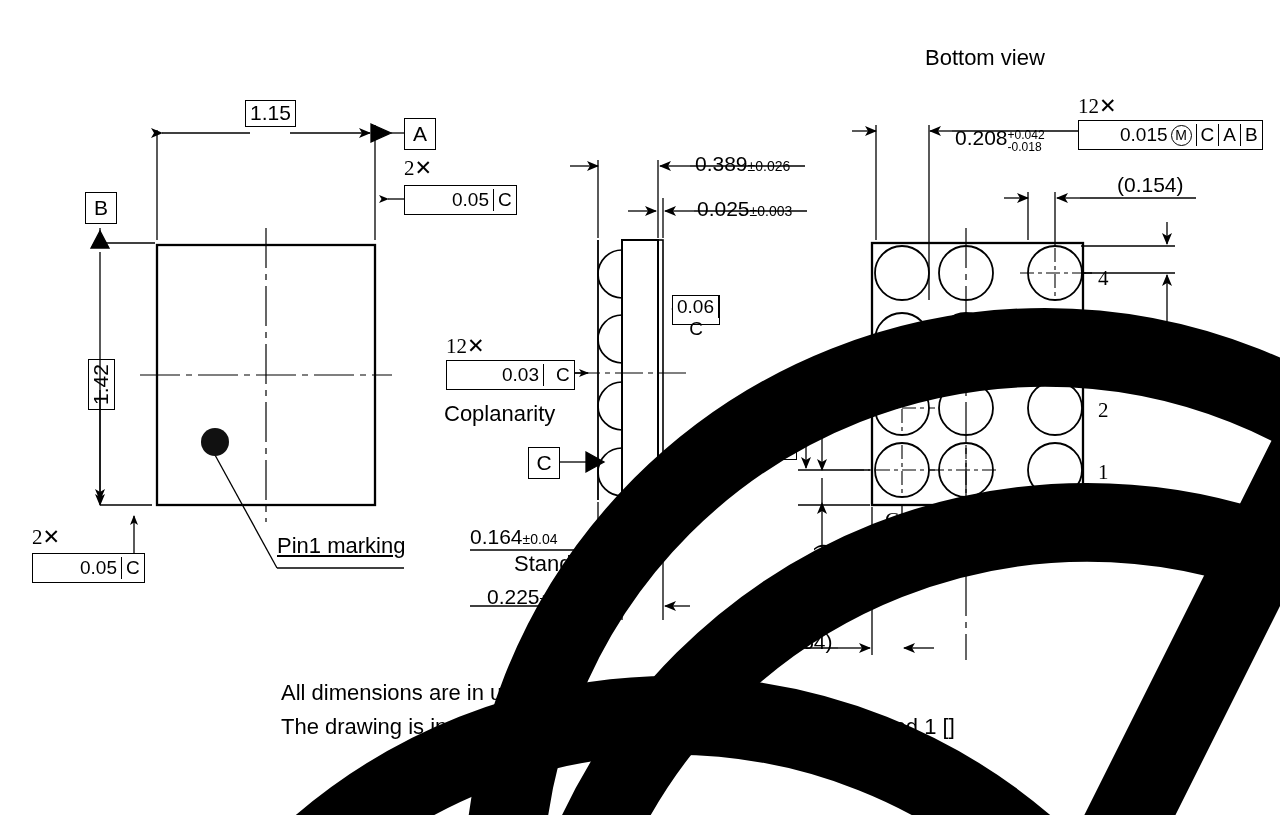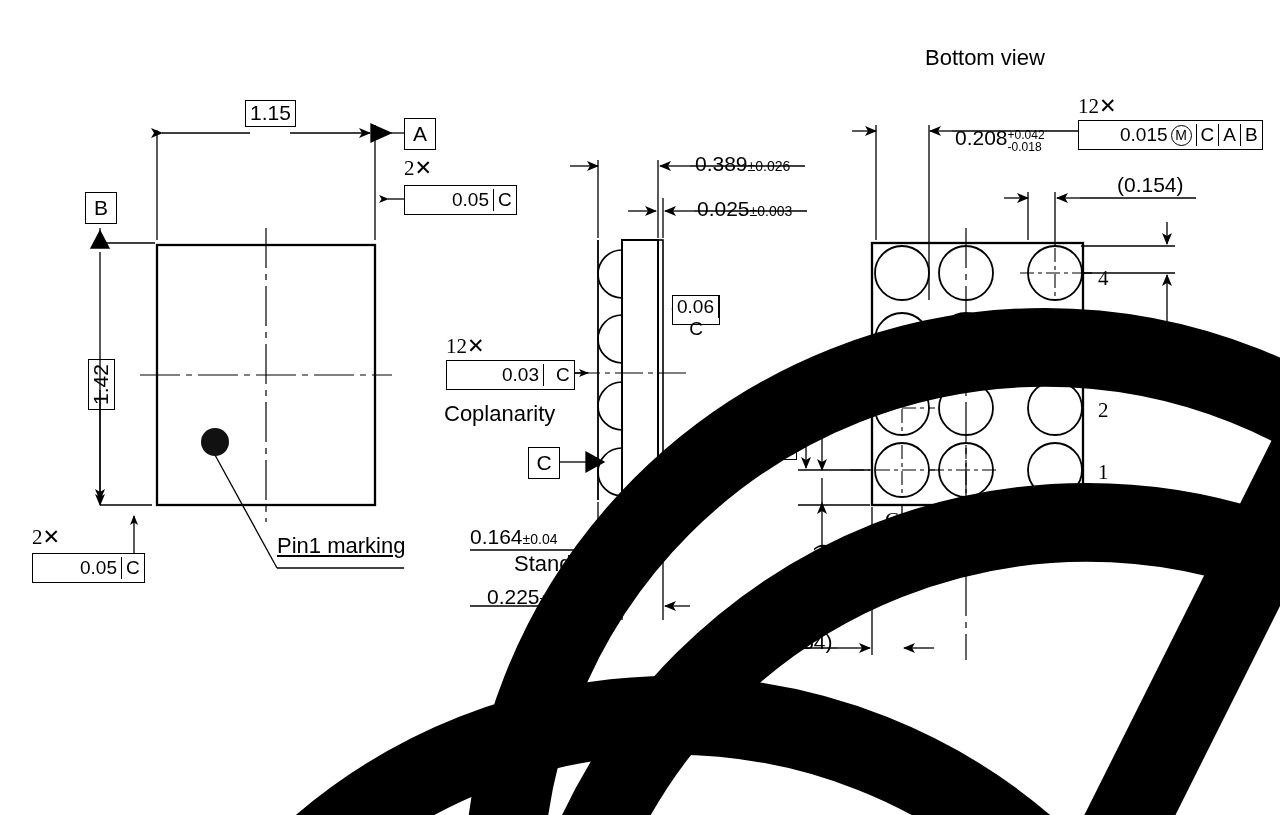--- a/index.html
+++ b/index.html
@@ -291,14 +291,23 @@
 
 <div class="txt label" style="left:885px;top:508px;">C</div>
 <div class="txt label" style="left:949px;top:508px;">B</div>
 <div class="txt label" style="left:1049px;top:508px;">A</div>
 
 <div class="txt label" style="left:1098px;top:266px;">4</div>
 <div class="txt label" style="left:1098px;top:331px;">3</div>
 <div class="txt label" style="left:1098px;top:398px;">2</div>
 <div class="txt label" style="left:1098px;top:460px;">1</div>
 
+<div class="txt note" style="left:281px;top:680px;">All dimensions are in units mm</div>
+<div class="txt note" style="left:281px;top:714px;">
+  <span>The drawing is in compliance with ISO 128-30, Projection Method 1 [</span><svg width="70" height="24" viewBox="0 0 70 24" style="vertical-align:-6px;">
+    <path d="M3,5 L28,11 L28,14 L3,20 Z" fill="none" stroke="#000" stroke-width="1.5"></path>
+    <circle cx="47" cy="12" r="8" fill="none" stroke="#000" stroke-width="1.4"></circle>
+    <circle cx="47" cy="12" r="3.5" fill="none" stroke="#000" stroke-width="1.4"></circle>
+    <path d="M47,1 L47,23 M35,12 L59,12" stroke="#000" stroke-width="1.2"></path>
+  </svg><span>]</span>
+</div>
 
 </div>
 
 </body></html>

